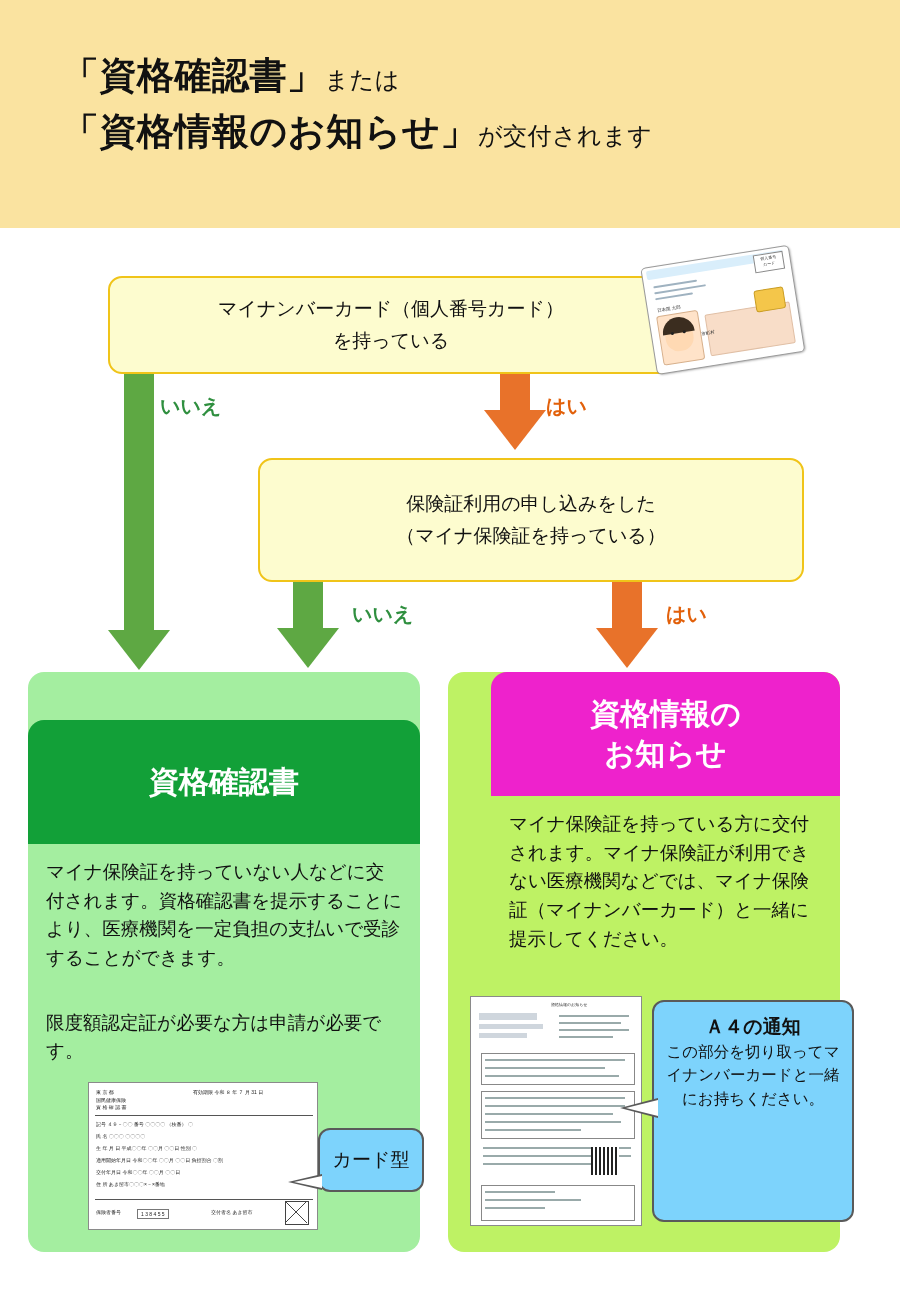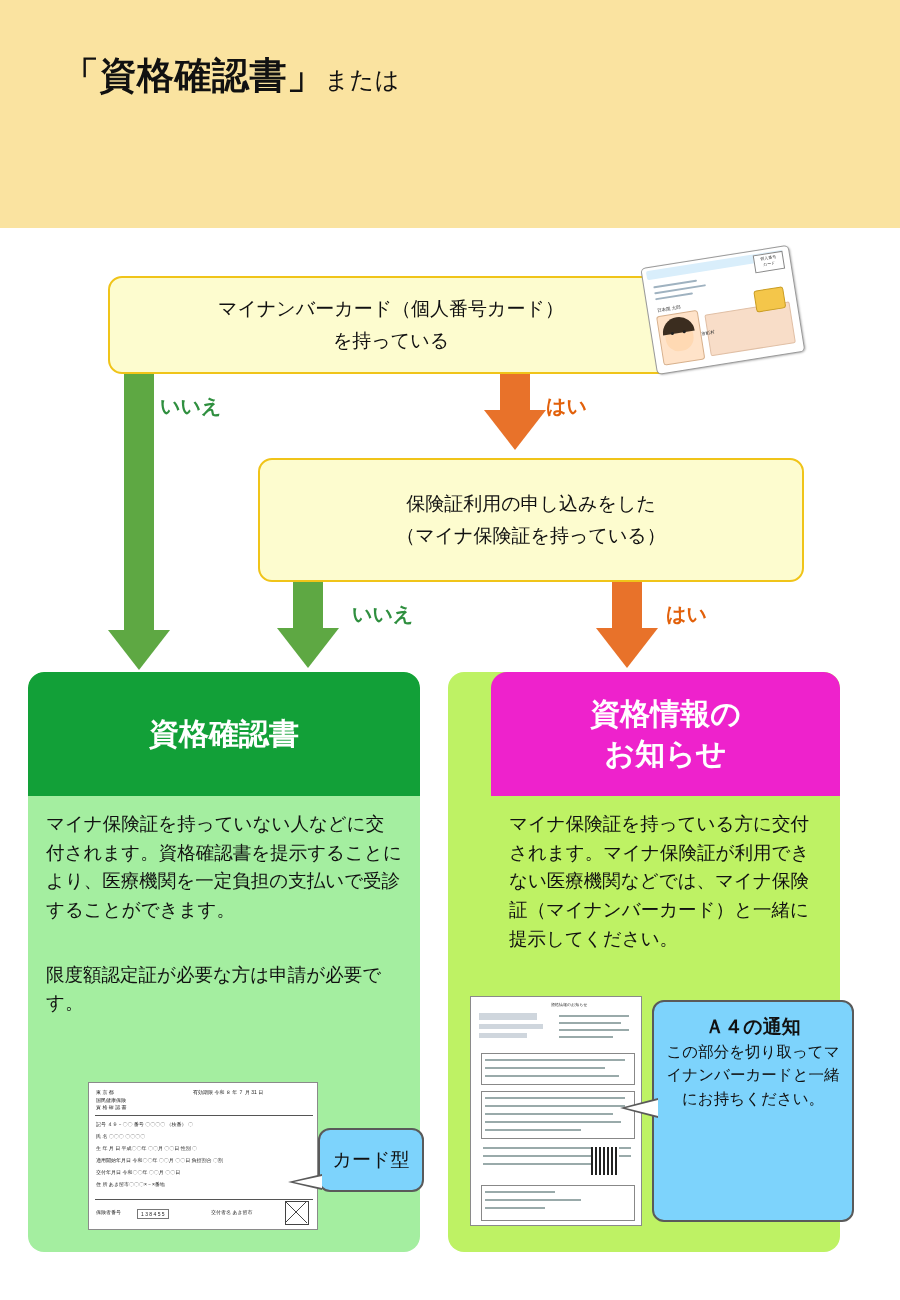--- a/index.html
+++ b/index.html
@@ -79,21 +79,21 @@
   .lbl-yes{position:absolute;font-size:20px;color:#e2600a;font-weight:bold;}
   .lbl-no{position:absolute;font-size:20px;color:#2f8f3f;font-weight:bold;}
   
   .card{position:absolute;border-radius:16px;box-sizing:border-box;overflow:hidden;}
   #card-left{left:28px;top:672px;width:392px;height:580px;background:#a4eea0;}
   #card-right{left:448px;top:672px;width:392px;height:580px;background:#bef264;padding-left:43px;}
   .card-head{
     height:124px;display:flex;align-items:center;justify-content:center;text-align:center;
     color:#fff;font-size:30px;font-weight:bold;line-height:1.35;border-radius:16px 16px 0 0;
   }
-  #card-left .card-head{background:#12a038;}
+  #card-left .card-head{background:#12a038;margin-top:48px;}
   #card-right .card-head{background:#ee22cc;}
   .card-body{padding:14px 18px 0 18px;font-size:18.5px;color:#111;line-height:1.55;}
   .card-body p{margin:0 0 0 0;}
   .card-body p.gap{margin-top:36px;}
   
   .doc{position:absolute;background:#fff;border:1px solid #8a8a8a;box-sizing:border-box;}
   #doc-left{left:88px;top:1082px;width:230px;height:148px;}
   #doc-right{left:470px;top:996px;width:172px;height:230px;}
   #doc-right2{left:678px;top:1114px;width:152px;height:102px;}
   .docline{position:absolute;background:#9aa;height:2px;}
@@ -110,20 +110,21 @@
   #callout-a4 .c-title{font-size:19px;font-weight:bold;color:#111;}
   #callout-a4 .c-text{font-size:15.5px;color:#111;line-height:1.5;padding:0 6px;}
   .tail{position:absolute;width:0;height:0;}
 </style>
 </head>
 <body>
 
 <div class="header">
   <div class="header-title">
     <div><span>「資格確認書」</span><span class="small">または</span></div>
+    <div><span>「資格情報のお知らせ」</span><span class="small">が交付されます</span></div>
   </div>
 </div>
 
 <div class="qbox" id="q1">
   <div style="white-space:pre-line">マイナンバーカード（個人番号カード）
 を持っている</div>
 </div>
 
 <div class="mncard">
   <div class="plate"></div>

